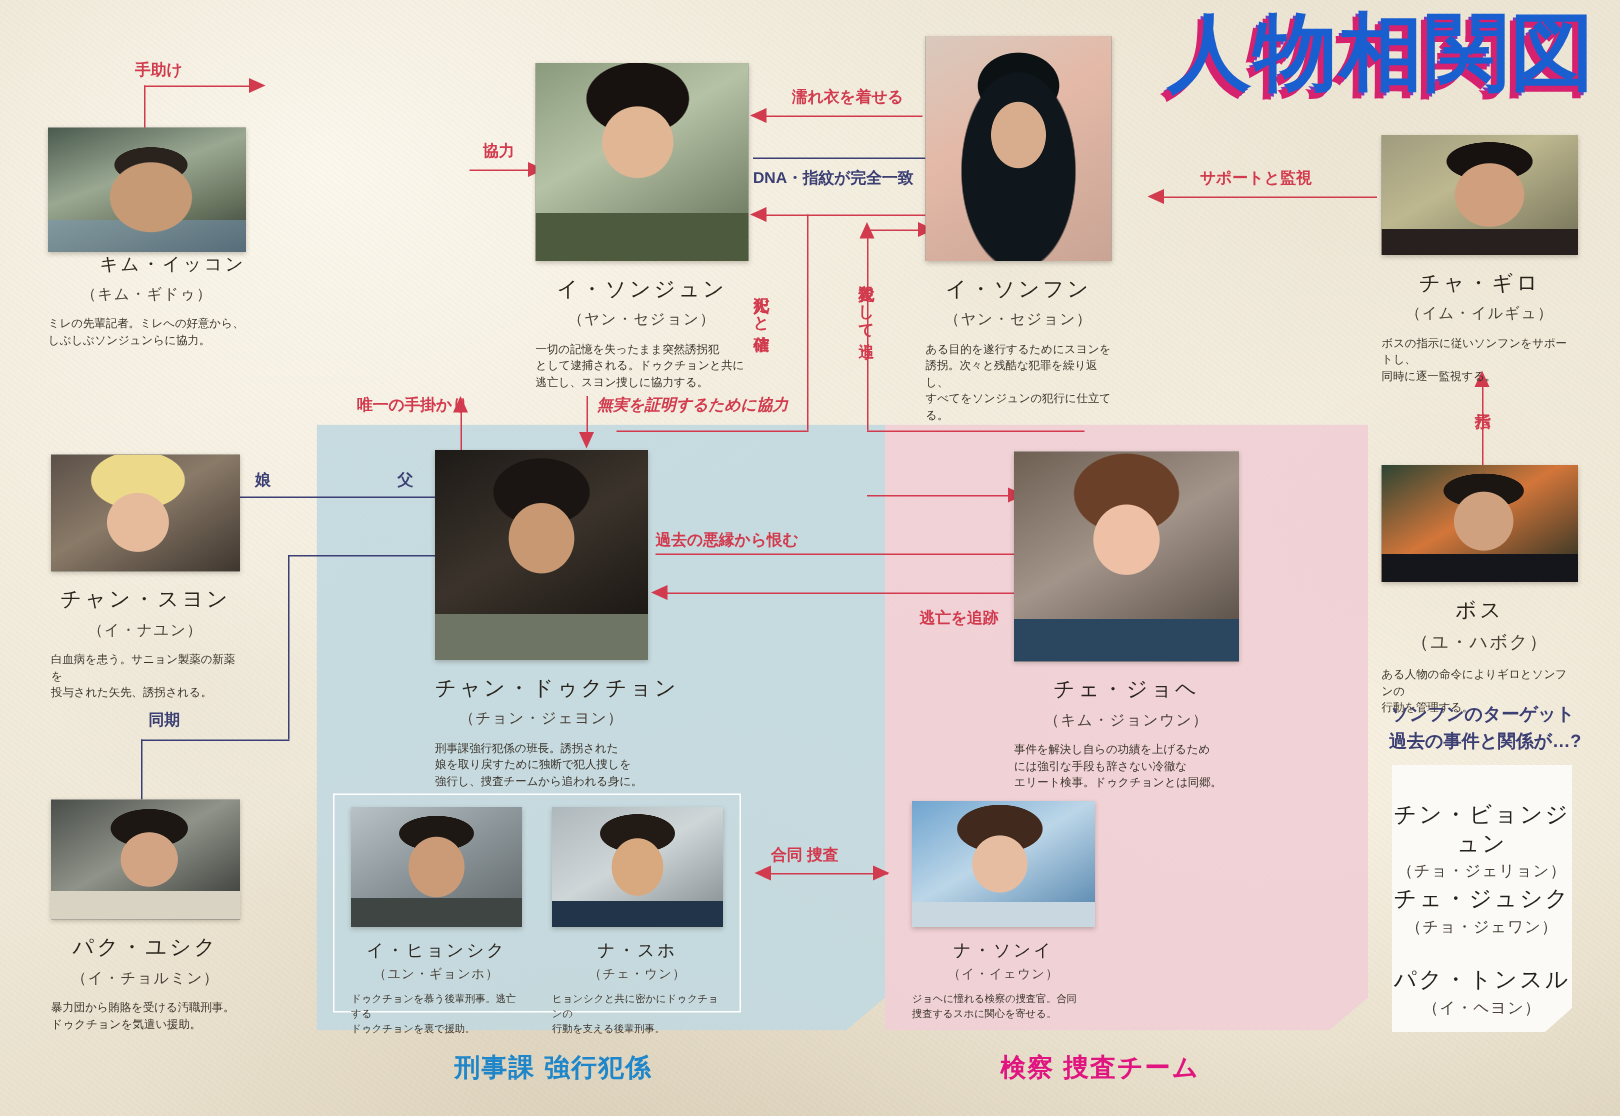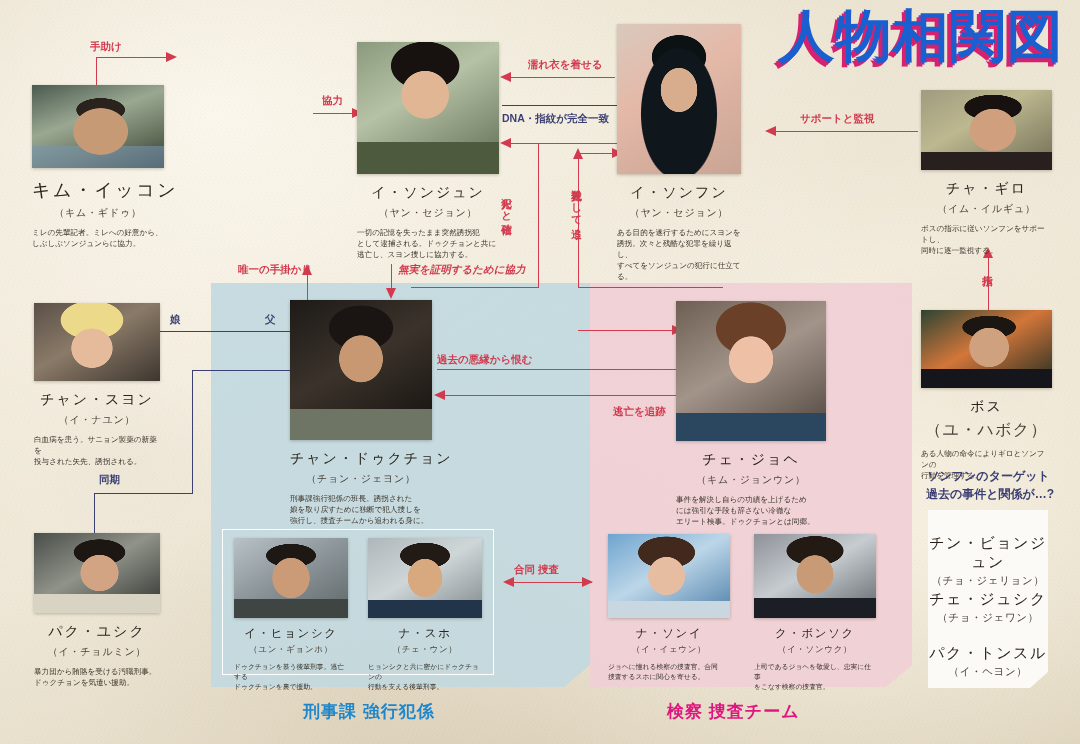--- a/index.html
+++ b/index.html
@@ -242,21 +242,21 @@
   <div class="ln v navy" style="left:192px; top:370px; height:123px;"></div>
   <div class="ln h navy" style="left:94px; top:493px; width:99px;"></div>
   <div class="ln v navy" style="left:94px; top:493px; height:40px;"></div>
   <div class="lbl navy" style="left:99px; top:473px;">同期</div>
 
   <div class="person" style="left:32px; top:85px; width:132px;">
     <div class="photo" style="height:83px;">
       <i style="background:linear-gradient(160deg,#4a5a4e,#9aa892 40%,#6a7560 70%,#2e3a33);"></i>
       <i style="background:radial-gradient(ellipse 34% 46% at 52% 56%, #c79a76 0 60%, transparent 62%), radial-gradient(ellipse 26% 20% at 52% 30%, #2a231d 0 70%, transparent 72%), linear-gradient(0deg, rgba(120,150,180,.55) 0 26%, transparent 26%);"></i>
     </div>
-    <div class="pname" style="font-size:18px; margin-top:10px;">キム・イッコン</div>
+    <div class="pname" style="font-size:12px; text-align:right;">キム・イッコン</div>
     <div class="pactor" style="font-size:10px; margin-top:4px;">（キム・ギドゥ）</div>
     <div class="pdesc" style="font-size:7.6px; margin-top:7px; white-space:pre-line;">ミレの先輩記者。ミレへの好意から、
 しぶしぶソンジュンらに協力。</div>
   </div>
 
 
   <div class="person" style="left:357px; top:42px; width:142px;">
     <div class="photo" style="height:132px;">
       <i style="background:linear-gradient(150deg,#8a9a7c,#b6c2a6 40%,#5d6b51);"></i>
       <i style="background:radial-gradient(ellipse 25% 27% at 48% 40%, #e0b695 0 66%, transparent 68%), radial-gradient(ellipse 33% 25% at 48% 18%, #17120f 0 72%, transparent 74%), linear-gradient(0deg, #4d5a3e 0 24%, transparent 24%);"></i>
@@ -336,21 +336,21 @@
 には強引な手段も辞さない冷徹な
 エリート検事。ドゥクチョンとは同郷。</div>
   </div>
 
   <div class="person" style="left:921px; top:310px; width:131px;">
     <div class="photo" style="height:78px;">
       <i style="background:linear-gradient(150deg,#2c4433,#d3763a 45%,#1d2b22);"></i>
       <i style="background:radial-gradient(ellipse 24% 40% at 52% 48%, #cfa17f 0 62%, transparent 64%), radial-gradient(ellipse 28% 20% at 52% 22%, #1b1612 0 72%, transparent 74%), linear-gradient(0deg, #14161c 0 24%, transparent 24%);"></i>
     </div>
     <div class="pname" style="font-size:14px; margin-top:10px;">ボス</div>
-    <div class="pactor" style="font-size:16px; margin-top:4px;">（ユ・ハボク）</div>
+    <div class="pactor" style="font-size:12px; margin-top:4px;">（ユ・ハボク）</div>
     <div class="pdesc" style="font-size:7.6px; margin-top:7px; white-space:pre-line;">ある人物の命令によりギロとソンフンの
 行動を管理する。</div>
   </div>
 
   <div class="person" style="left:234px; top:538px; width:114px;">
     <div class="photo" style="height:80px;">
       <i style="background:linear-gradient(150deg,#b9c2c6,#8d969a 45%,#5d6568);"></i>
       <i style="background:radial-gradient(ellipse 26% 40% at 50% 50%, #cb9b77 0 62%, transparent 64%), radial-gradient(ellipse 30% 20% at 50% 22%, #1d1814 0 72%, transparent 74%), linear-gradient(0deg, #3f4542 0 24%, transparent 24%);"></i>
     </div>
     <div class="pname" style="font-size:11.5px; margin-top:8px;">イ・ヒョンシク</div>
@@ -374,30 +374,20 @@
     <div class="photo" style="height:84px;">
       <i style="background:linear-gradient(150deg,#6fa4cf,#bcd6e8 45%,#4c7ea8);"></i>
       <i style="background:radial-gradient(ellipse 24% 36% at 48% 50%, #e6bda1 0 62%, transparent 64%), radial-gradient(ellipse 32% 26% at 48% 22%, #42291d 0 72%, transparent 74%), linear-gradient(0deg, #c9d7e0 0 20%, transparent 20%);"></i>
     </div>
     <div class="pname" style="font-size:11.5px; margin-top:8px;">ナ・ソンイ</div>
     <div class="pactor" style="font-size:8.5px; margin-top:3px;">（イ・イェウン）</div>
     <div class="pdesc" style="font-size:6.8px; margin-top:6px; white-space:pre-line;">ジョヘに憧れる検察の捜査官。合同
 捜査するスホに関心を寄せる。</div>
   </div>
 
-  <div class="person" style="left:754px; top:534px; width:122px;">
-    <div class="photo" style="height:84px;">
-      <i style="background:linear-gradient(150deg,#8e9298,#c7ccd1 45%,#5f6469);"></i>
-      <i style="background:radial-gradient(ellipse 24% 36% at 50% 48%, #c99a76 0 62%, transparent 64%), radial-gradient(ellipse 32% 24% at 50% 20%, #241a14 0 72%, transparent 74%), linear-gradient(0deg, #1b1e24 0 24%, transparent 24%);"></i>
-    </div>
-    <div class="pname" style="font-size:11.5px; margin-top:8px;">ク・ボンソク</div>
-    <div class="pactor" style="font-size:8.5px; margin-top:3px;">（イ・ソンウク）</div>
-    <div class="pdesc" style="font-size:6.8px; margin-top:6px; white-space:pre-line;">上司であるジョヘを敬愛し、忠実に仕事
-をこなす検察の捜査官。</div>
-  </div>
 
   <div class="teamcap blue" style="left:303px; top:700px;">刑事課 強行犯係</div>
   <div class="teamcap pink" style="left:667px; top:700px;">検察 捜査チーム</div>
 
   <div id="noteHead" style="left:926px; top:467px; width:125px;">
     <div>ソンフンのターゲット</div>
     <div>過去の事件と関係が…?</div>
   </div>
 
   <div id="noteBox" style="left:928px; top:510px; width:120px; height:178px;">

